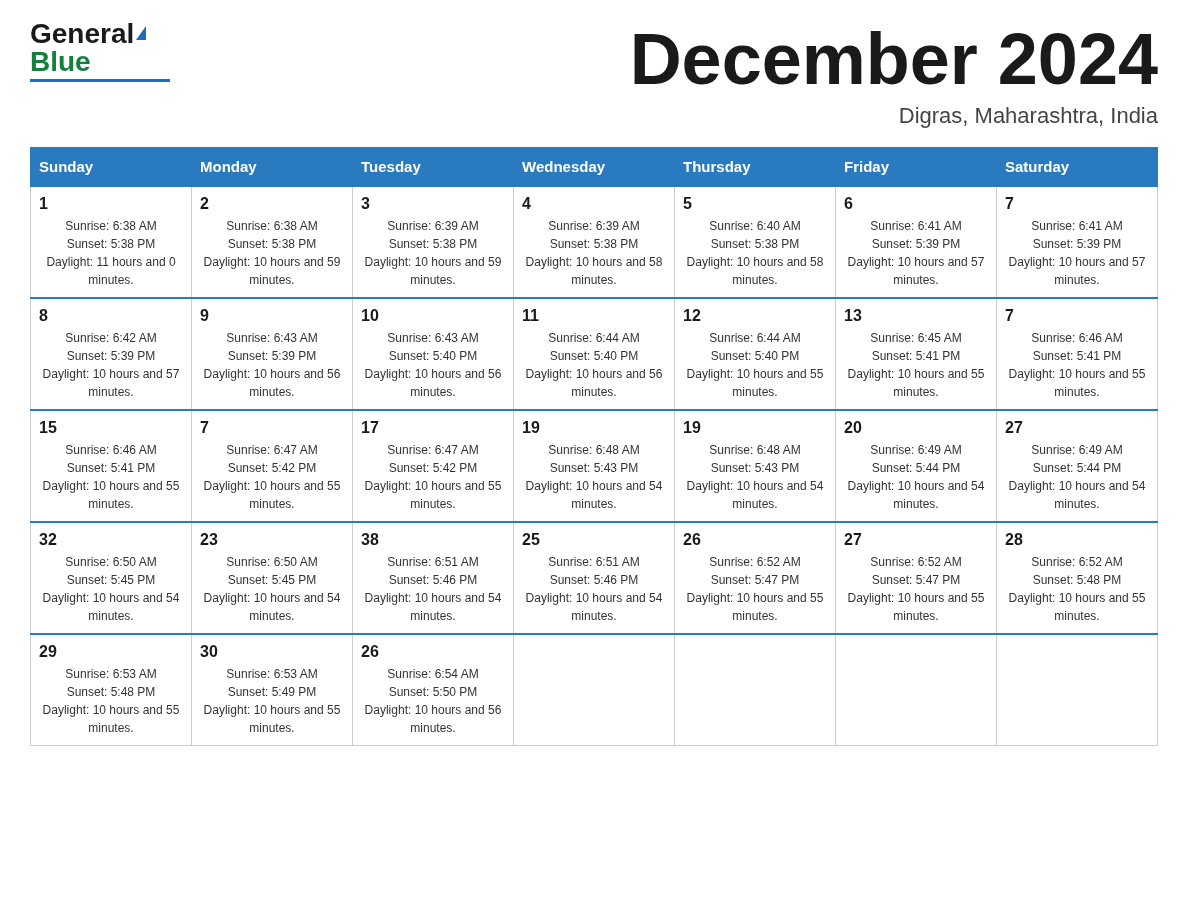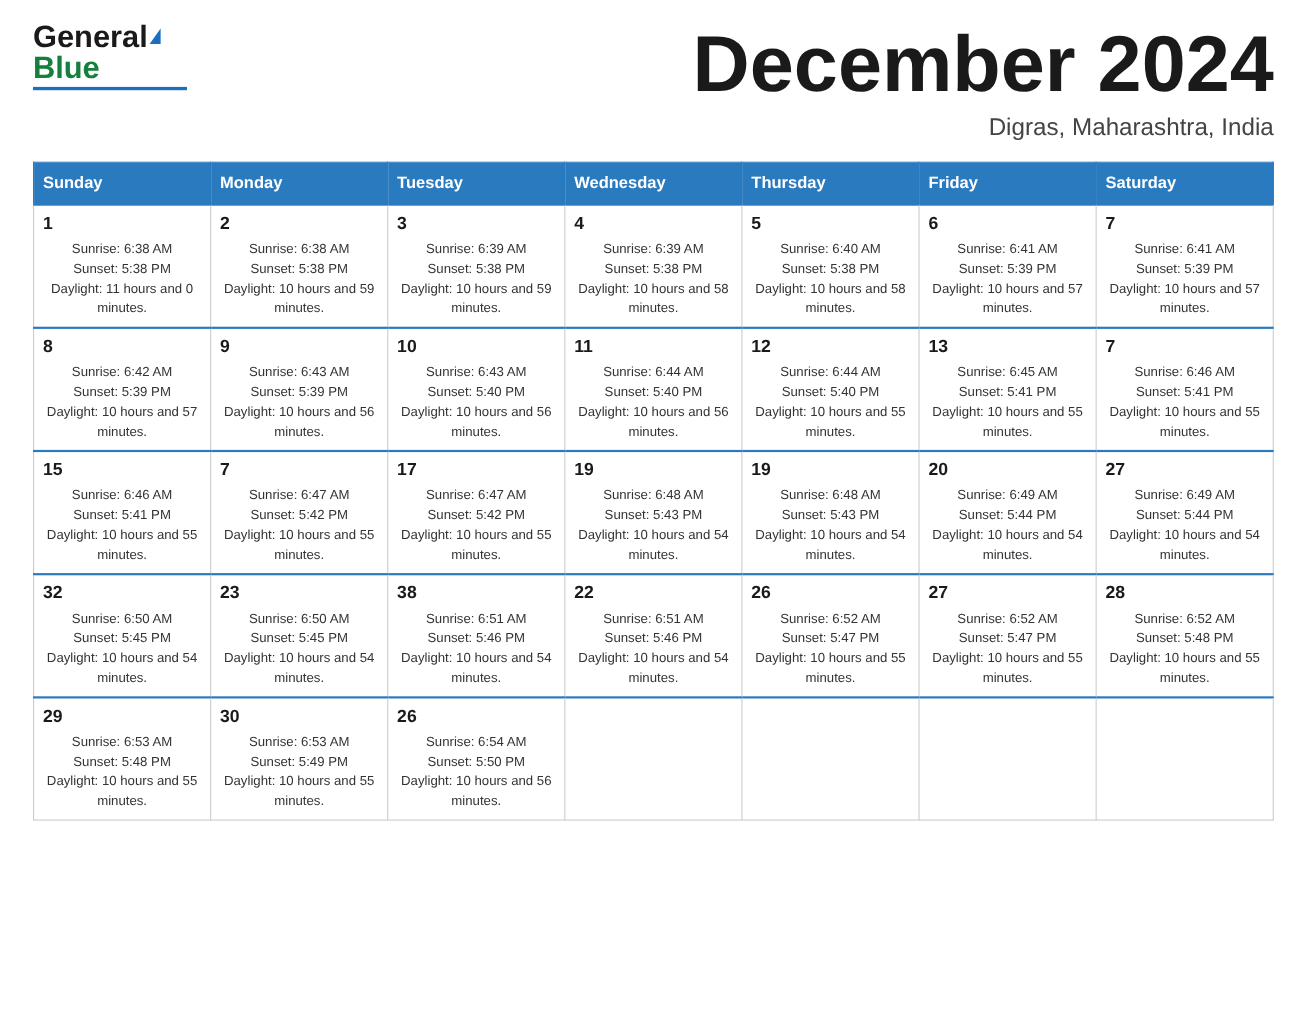--- a/index.html
+++ b/index.html
@@ -228,21 +228,21 @@
         </td>
         <td>
           <span class="day-num">23</span>
           <div class="day-info">Sunrise: 6:50 AM<br>Sunset: 5:45 PM<br>Daylight: 10 hours and 54 minutes.</div>
         </td>
         <td>
           <span class="day-num">38</span>
           <div class="day-info">Sunrise: 6:51 AM<br>Sunset: 5:46 PM<br>Daylight: 10 hours and 54 minutes.</div>
         </td>
         <td>
-          <span class="day-num">22</span>
+          <span class="day-num">25</span>
           <div class="day-info">Sunrise: 6:51 AM<br>Sunset: 5:46 PM<br>Daylight: 10 hours and 54 minutes.</div>
         </td>
         <td>
           <span class="day-num">26</span>
           <div class="day-info">Sunrise: 6:52 AM<br>Sunset: 5:47 PM<br>Daylight: 10 hours and 55 minutes.</div>
         </td>
         <td>
           <span class="day-num">27</span>
           <div class="day-info">Sunrise: 6:52 AM<br>Sunset: 5:47 PM<br>Daylight: 10 hours and 55 minutes.</div>
         </td>

